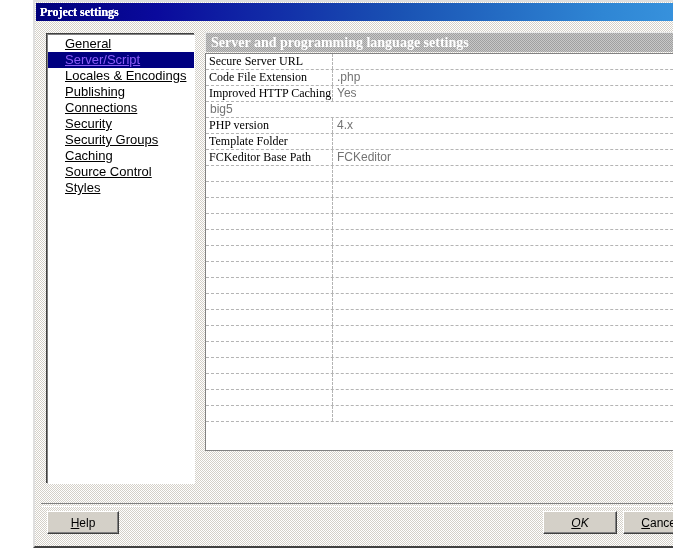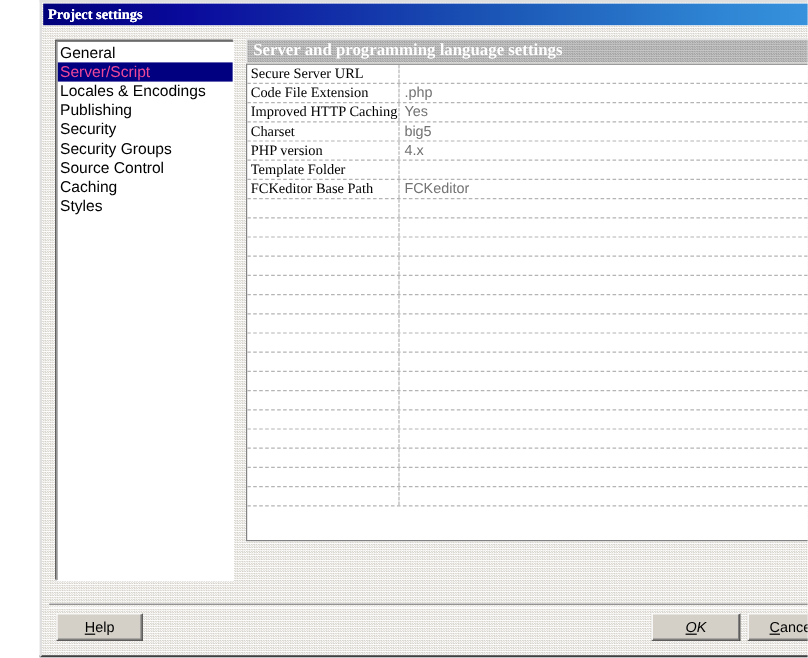--- a/index.html
+++ b/index.html
@@ -76,30 +76,31 @@
     border-right: 1px solid #ffffff;
     border-bottom: 1px solid #ffffff;
     box-shadow: -1px -1px 0 #404040;
     overflow: hidden;
     padding: 1px 0 0 0;
     box-sizing: border-box;
   }
   .side-item {
     height: 16px;
     line-height: 16px;
-    padding-left: 2px;
+    padding-left: 17px;
     font-family: "Liberation Sans", sans-serif;
     font-size: 13px;
     color: #000000;
     white-space: nowrap;
     cursor: default;
+    text-decoration: underline;
   }
   .side-item.selected {
     background: #000080;
-    color: #ec4899;
+    color: #8b5cf6;
   }
 
   
   #panel-header {
     position: absolute;
     left: 170px;
     top: 30px;
     width: 490px;
     height: 20px;
     background:
@@ -212,24 +213,25 @@
         </svg>
       </span>
     </div>
   </div>
 
   <div id="sidebar">
       <div class="side-item"><span>General</span></div>
       <div class="side-item selected"><span>Server/Script</span></div>
       <div class="side-item"><span>Locales &amp; Encodings</span></div>
       <div class="side-item"><span>Publishing</span></div>
+      <div class="side-item"><span>Connections</span></div>
       <div class="side-item"><span>Security</span></div>
       <div class="side-item"><span>Security Groups</span></div>
+      <div class="side-item"><span>Caching</span></div>
       <div class="side-item"><span>Source Control</span></div>
-      <div class="side-item"><span>Caching</span></div>
       <div class="side-item"><span>Styles</span></div>
     </div>
 
   <div id="panel-header">
     <span class="hdr-text">Server and programming language settings</span>
   </div>
 
   <div id="settings-table">
       <div class="trow">
         <div class="tcell-label">Secure Server URL</div>
@@ -237,21 +239,20 @@
       </div>
       <div class="trow">
         <div class="tcell-label">Code File Extension</div>
         <div class="tcell-value">.php</div>
       </div>
       <div class="trow">
         <div class="tcell-label">Improved HTTP Caching</div>
         <div class="tcell-value">Yes</div>
       </div>
       <div class="trow">
-        <div class="tcell-label">Charset</div>
         <div class="tcell-value">big5</div>
       </div>
       <div class="trow">
         <div class="tcell-label">PHP version</div>
         <div class="tcell-value">4.x</div>
       </div>
       <div class="trow">
         <div class="tcell-label">Template Folder</div>
         <div class="tcell-value"></div>
       </div>

